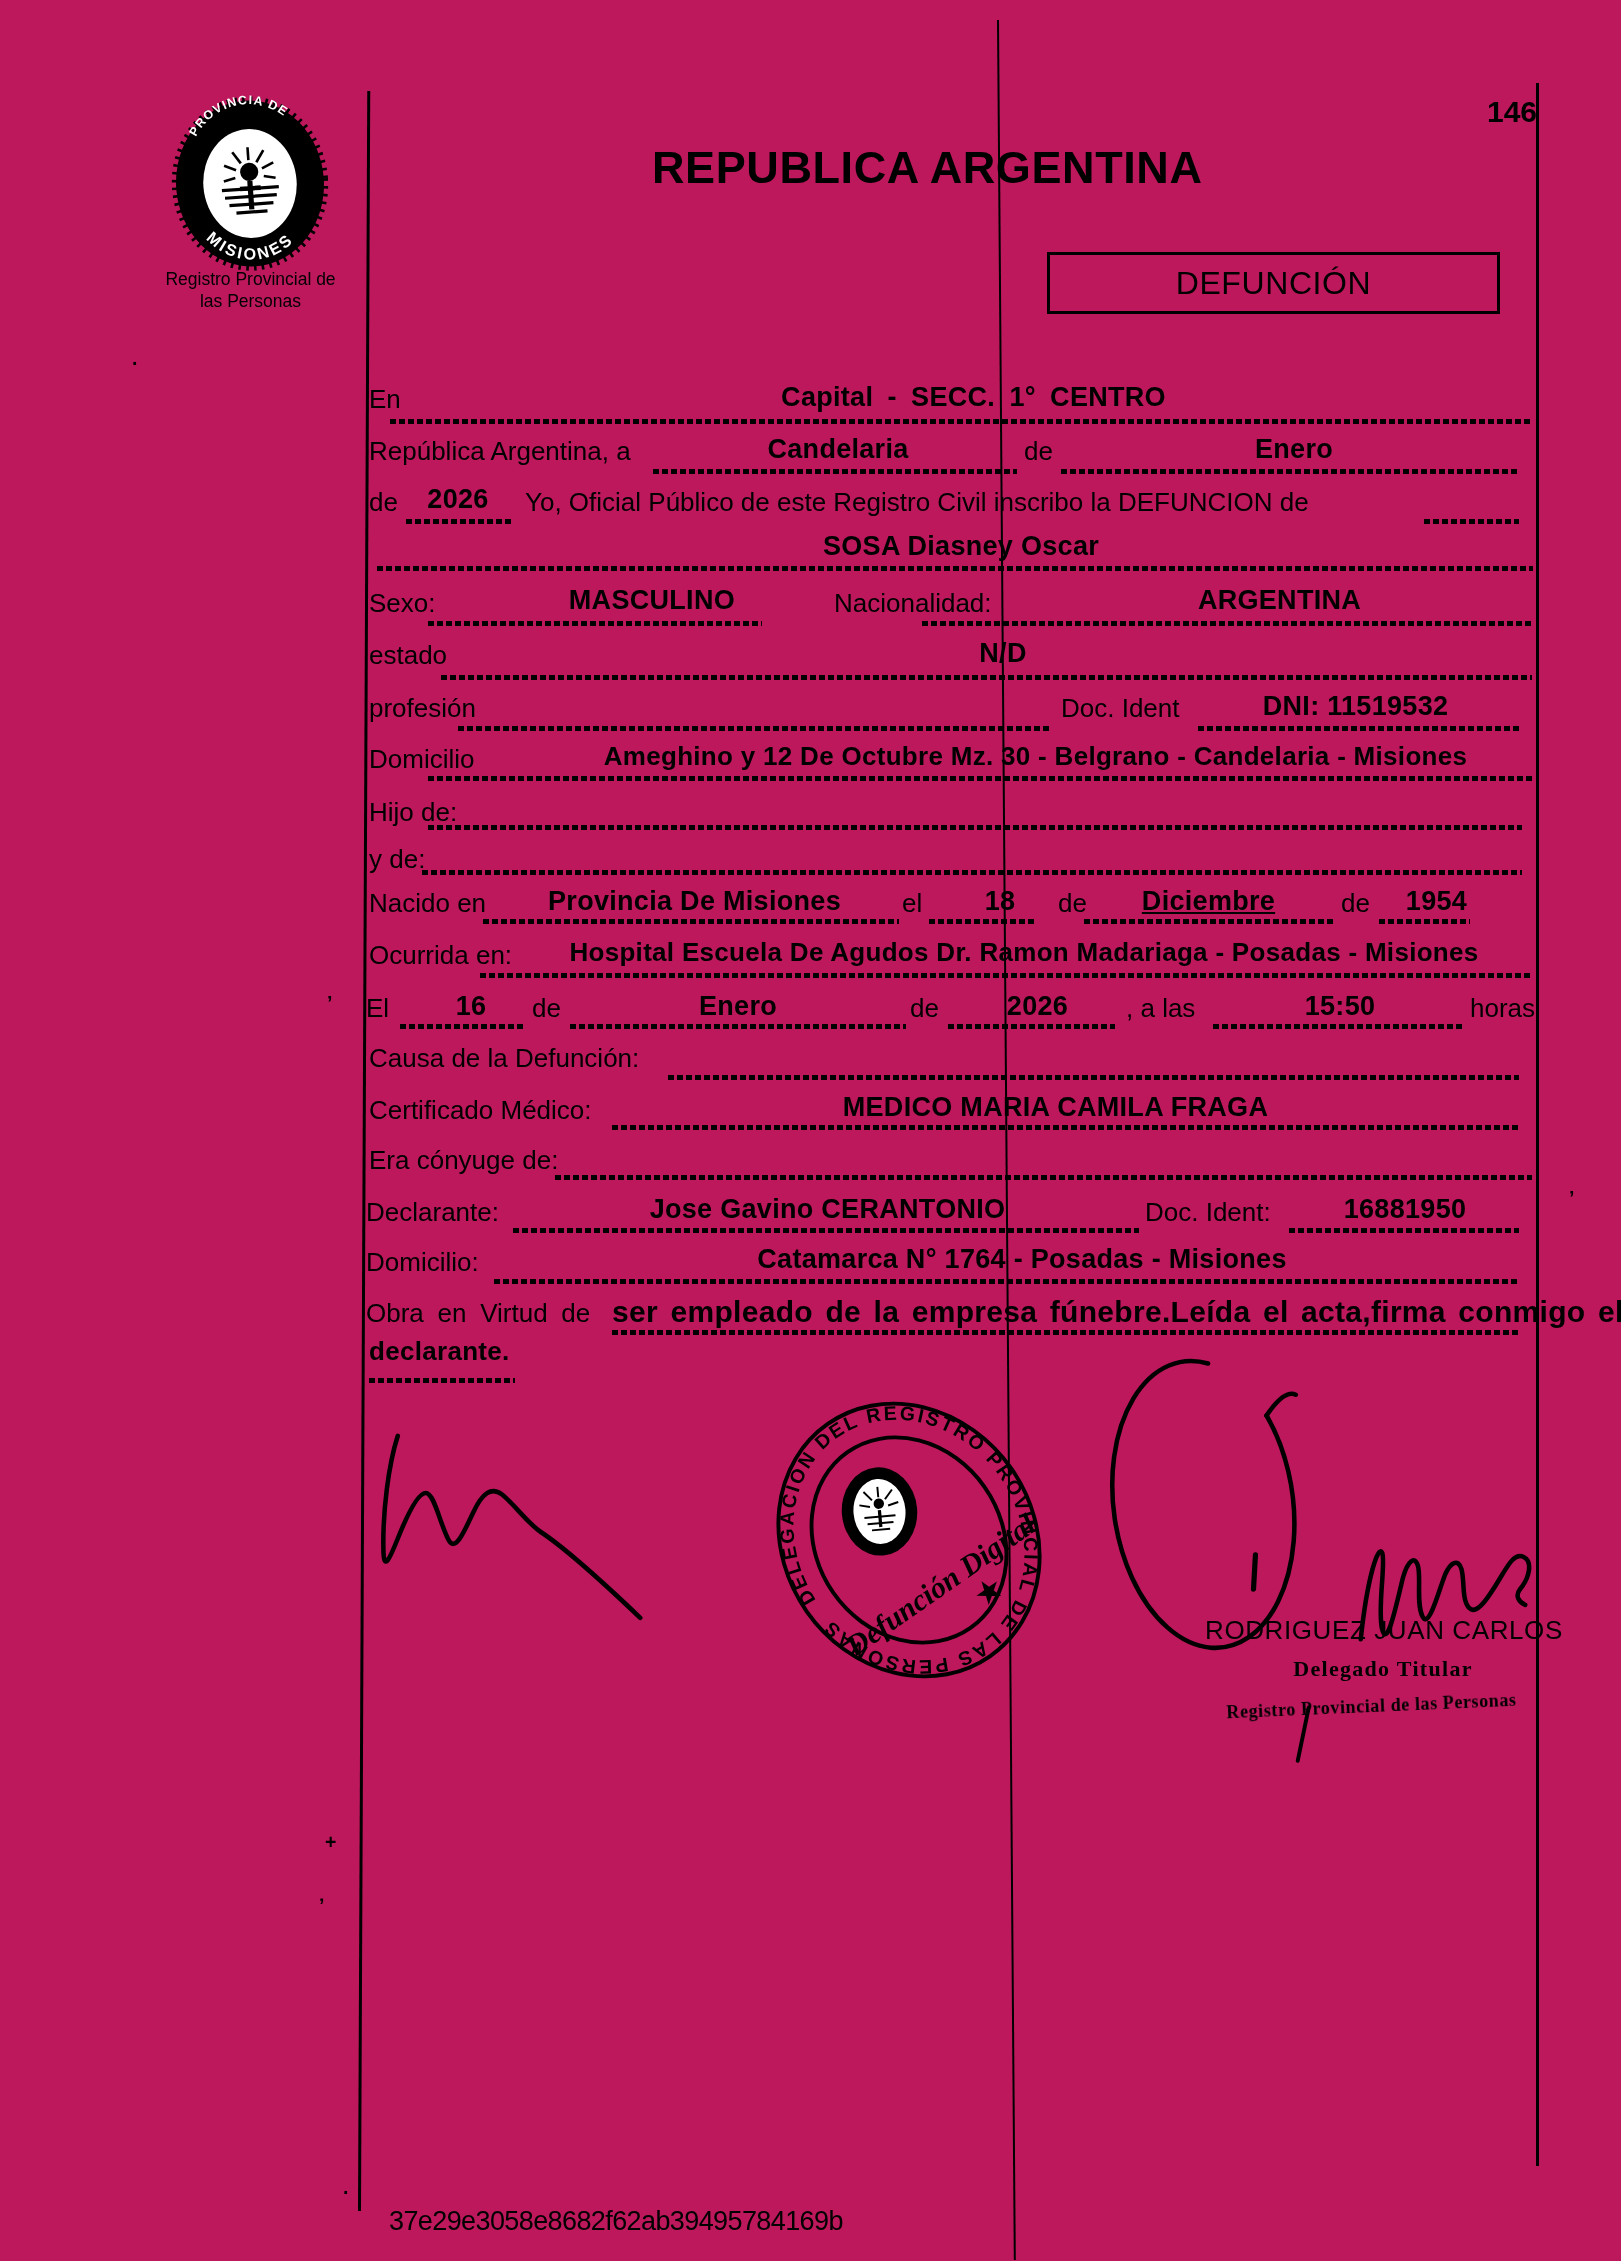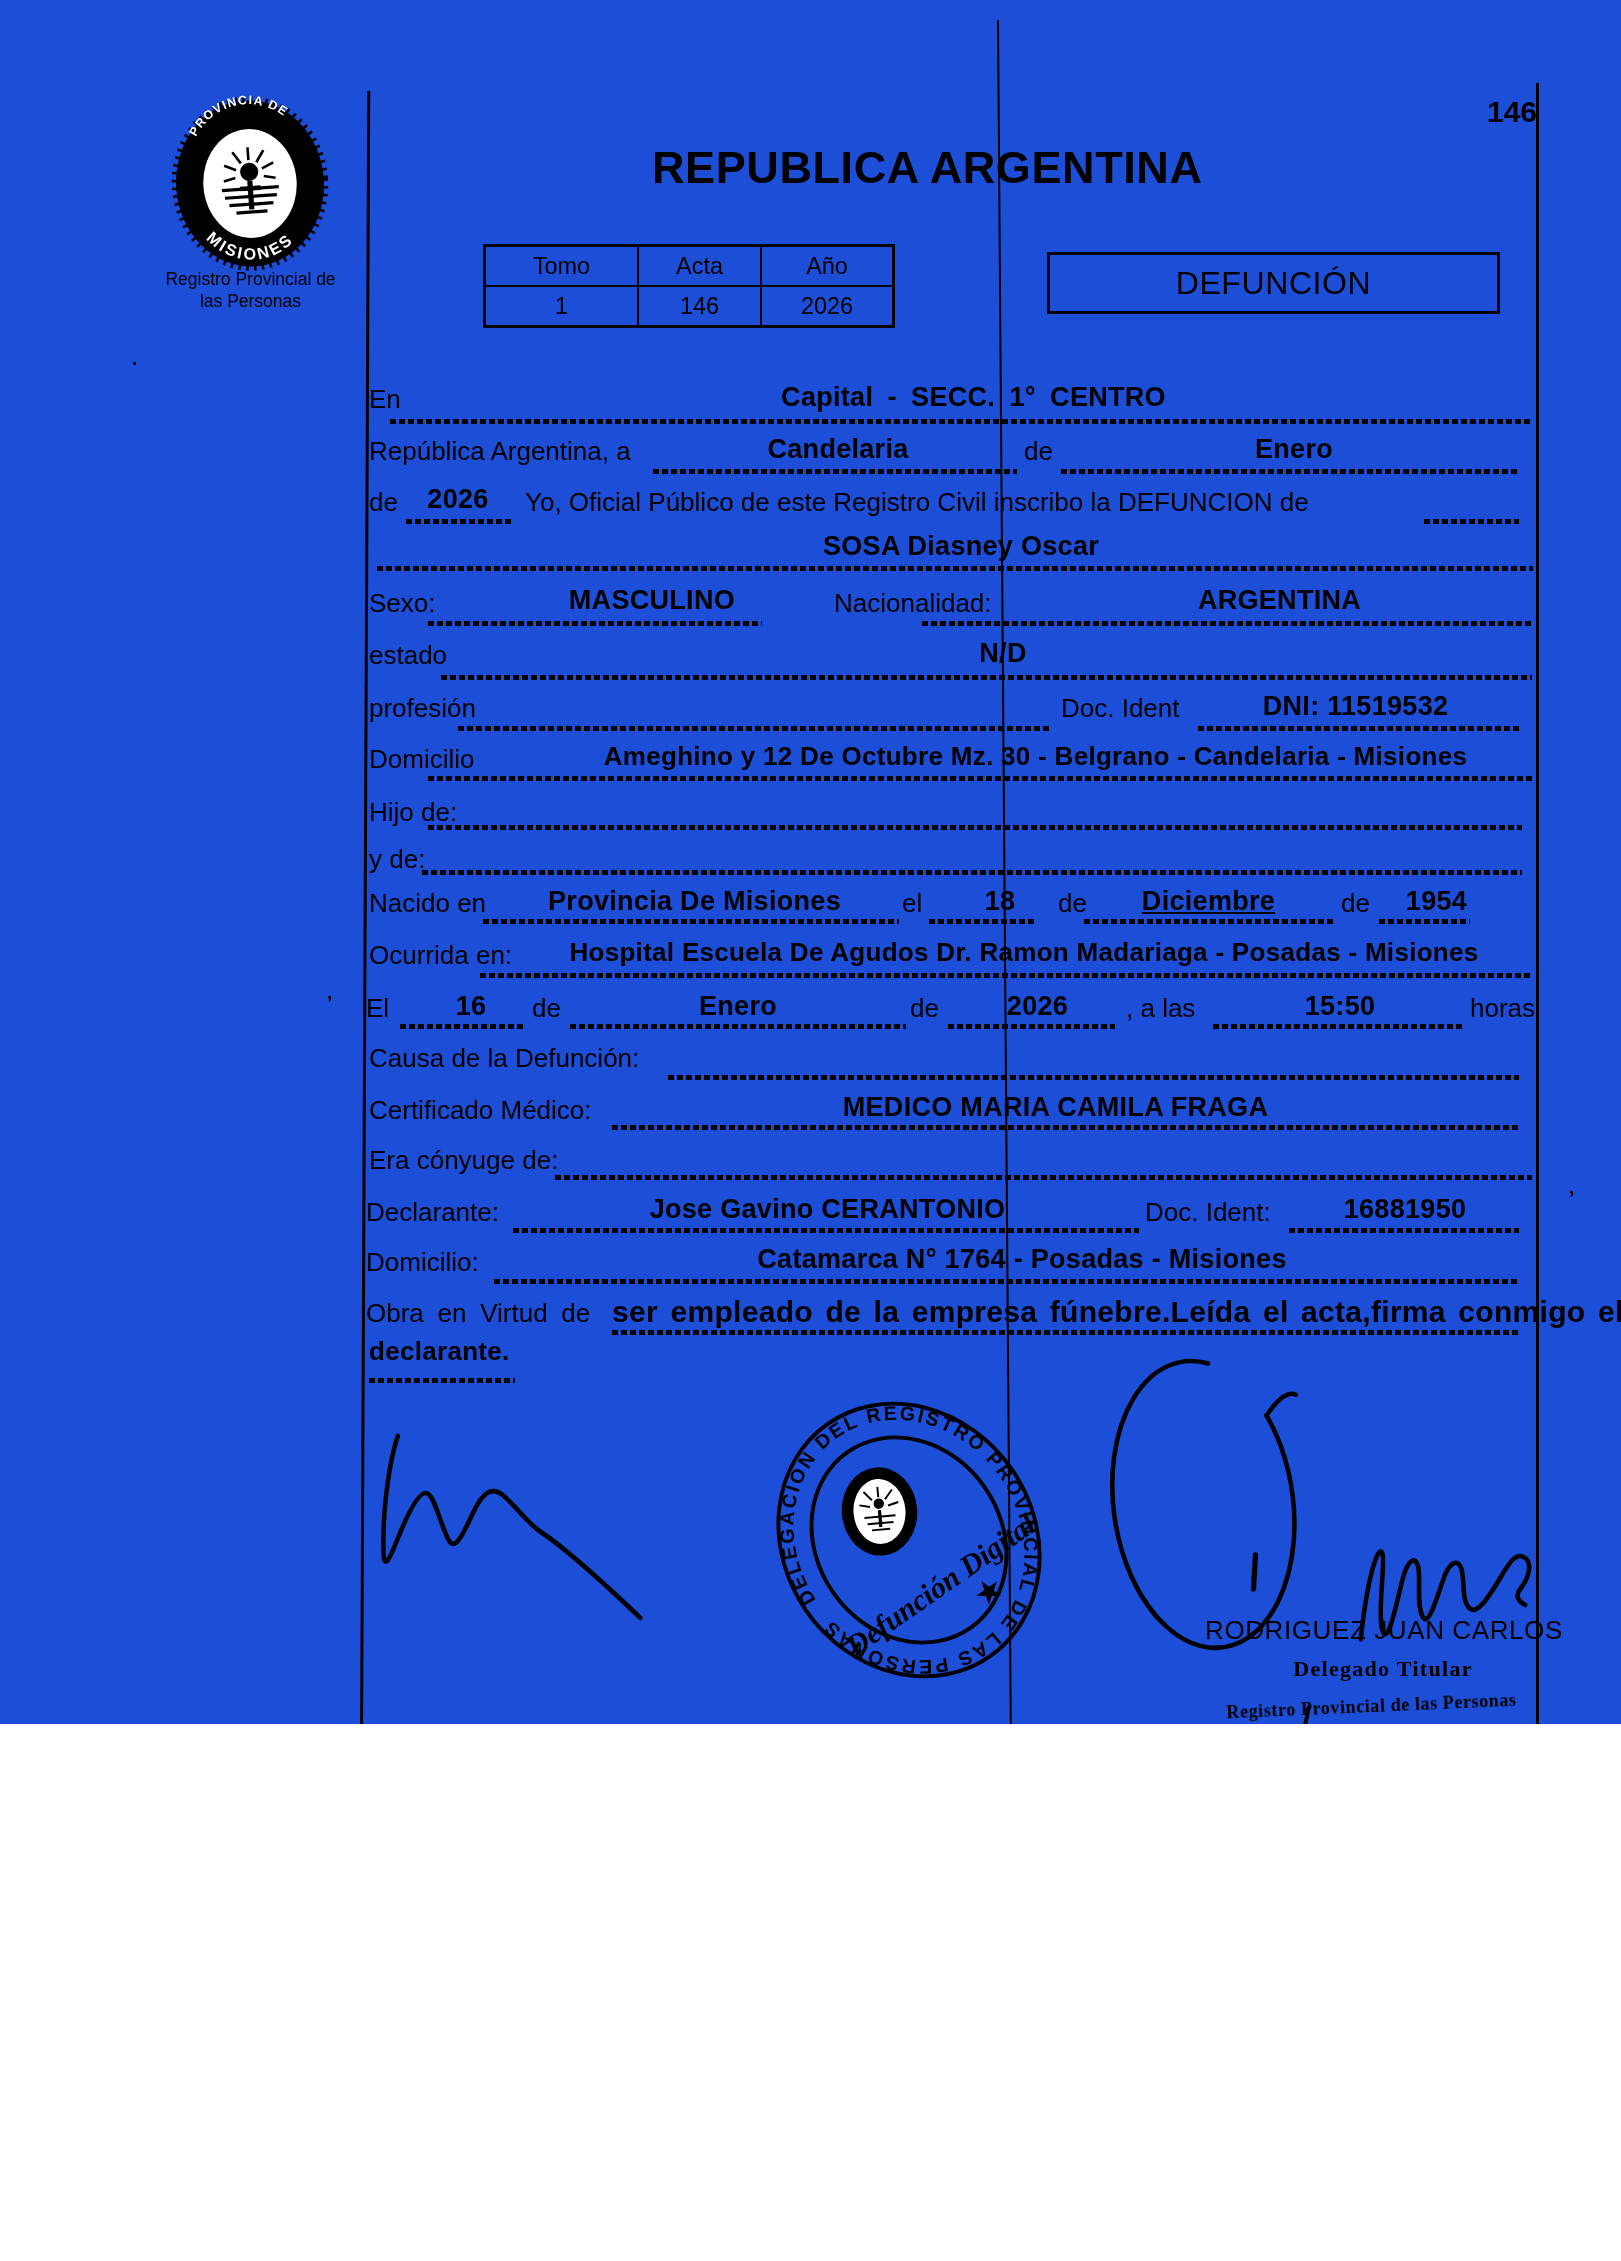--- a/index.html
+++ b/index.html
@@ -1,16 +1,16 @@
 <!DOCTYPE html>
 <html style="font-size:10.4px"><head>
 <meta charset="utf-8">
 <style>
   html,body{margin:0;padding:0;background:#fff;}
-  .page{position:relative;width:1621px;height:1724px;background:#1d4ed8;color:#000;
+  .page{position:relative;width:1621px;height:2261px;background:#be185d;color:#000;
         font-family:"Liberation Sans",sans-serif;overflow:hidden;}
   .abs{position:absolute;white-space:nowrap;}
   .lbl{font-size:26px;font-weight:400;}
   .val{font-size:27px;font-weight:700;letter-spacing:0.3px;}
   .ctr{text-align:center;}
   .dot{position:absolute;height:5.2px;
        background-image:repeating-linear-gradient(90deg,#000 0 5.8px,transparent 5.8px 9px);}
   .vline{position:absolute;background:#000;}
   .mark{position:absolute;font-size:19.5px;font-weight:700;}
   .title{font-size:45px;font-weight:700;letter-spacing:0.6px;}
@@ -77,34 +77,20 @@
       </g>
       <rect x="-4" y="-4" width="8" height="44" fill="#000"></rect>
       <rect x="-16" y="4" width="32" height="7" fill="#000"></rect>
     </g>
   </svg>
   <div class="abs orgtxt" style="left:140px;top:269px;">Registro Provincial de</div>
   <div class="abs orgtxt" style="left:140px;top:291px;">las Personas</div>
 
   <div class="abs title" style="left:652px;top:142px;">REPUBLICA ARGENTINA</div>
 
-  <table class="acta-table" style="border:3.9px solid #000;">
-    <tbody>
-        <tr>
-      <td style="width:151px;">Tomo</td>
-      <td style="width:121px;">Acta</td>
-      <td style="width:130px;">Año</td>
-    </tr>
-    <tr>
-      <td>1</td>
-      <td>146</td>
-      <td>2026</td>
-    </tr>
-  </tbody>
-    </table>
 
   <div class="defbox">
     <span>DEFUNCIÓN</span>
   </div>
 
   <div class="abs lbl" style="left:369px;top:384px;">En</div>
   <div class="abs val ctr" style="left:584px;top:382px;width:779px;word-spacing:6.5px;">Capital - SECC. 1° CENTRO</div>
   <div class="dot" style="left:390px;top:419px;width:1143px;"></div>
 
   <div class="abs lbl" style="left:369px;top:436px;">República Argentina, a</div>

